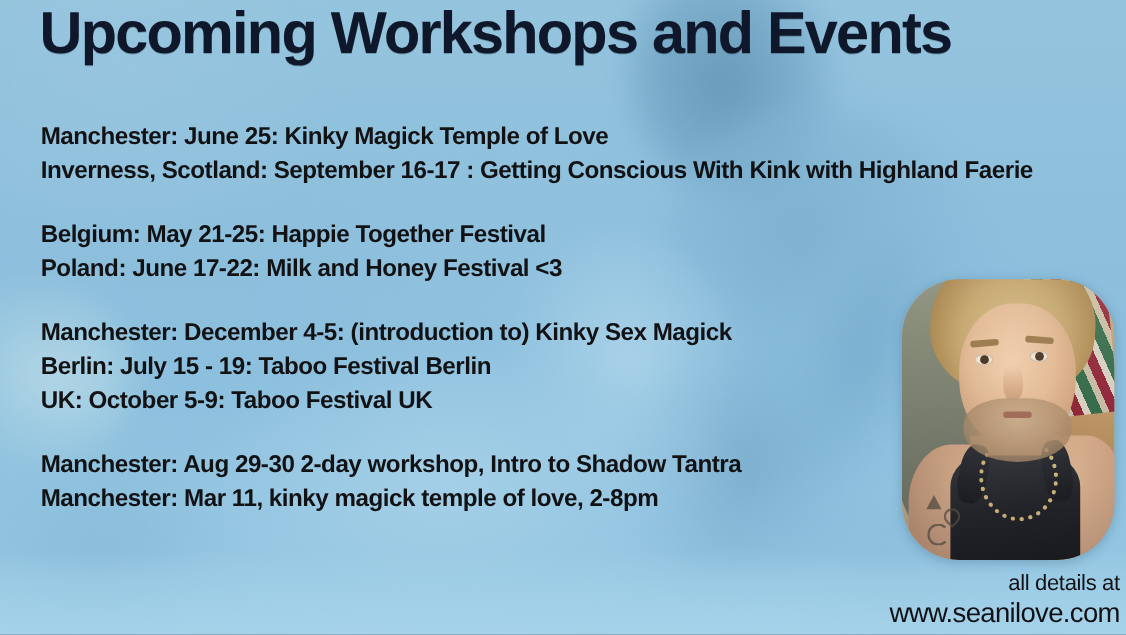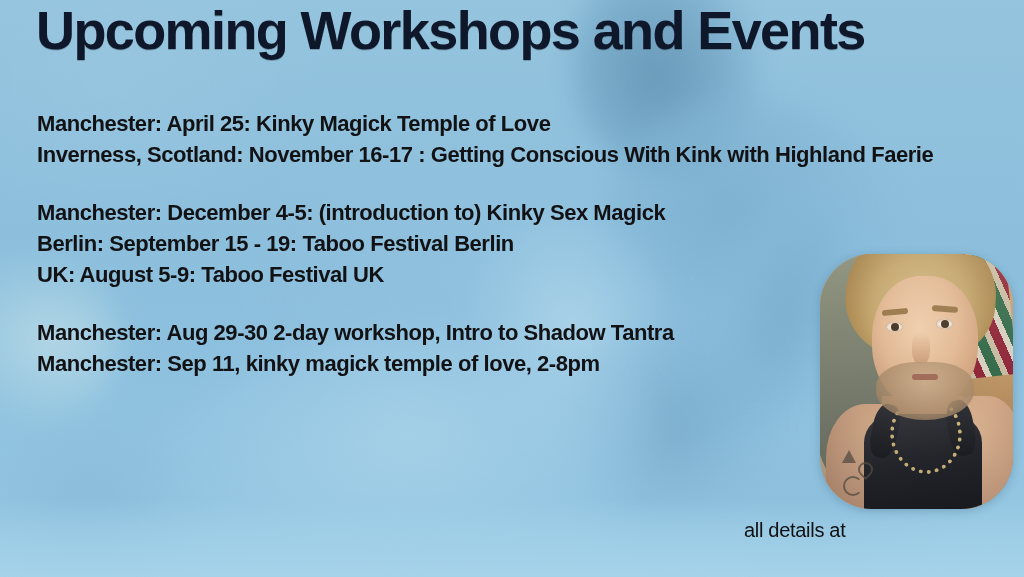--- a/index.html
+++ b/index.html
@@ -406,24 +406,24 @@
     background: linear-gradient(200deg,
       rgba(255,245,230,0.12) 0%,
       rgba(0,0,0,0.0) 38%,
       rgba(10,15,25,0.16) 100%);
     pointer-events: none;
   }
 
   
   .footer {
     position: absolute;
-    left: 744px;
+    left: 762px;
     top: 518px;
     width: 256px;
-    text-align: left;
+    text-align: right;
     color: #111114;
   }
   .footer-line-1 {
     font-size: 20px;
     line-height: 25px;
     font-weight: 400;
     letter-spacing: -0.3px;
   }
   .footer-line-2 {
     font-size: 25px;
@@ -454,36 +454,38 @@
   <div class="bg-wash"></div>
   <div class="bg-waterline"></div>
 
   <div class="content">
 
     <div class="headline">Upcoming Workshops and Events</div>
 
     <div class="events">
 
       <div class="event-group">
-        <div class="event-line">Manchester: April 25: Kinky Magick Temple of Love</div>
-        <div class="event-line">Inverness, Scotland: November 16-17 : Getting Conscious With Kink with Highland Faerie</div>
+        <div class="event-line">Manchester: June 25: Kinky Magick Temple of Love</div>
+        <div class="event-line">Inverness, Scotland: September 16-17 : Getting Conscious With Kink with Highland Faerie</div>
       </div>
 
       <div class="event-group">
+        <div class="event-line">Belgium: May 21-25: Happie Together Festival</div>
+        <div class="event-line">Poland: June 17-22: Milk and Honey Festival &lt;3</div>
       </div>
 
       <div class="event-group">
         <div class="event-line">Manchester: December 4-5: (introduction to) Kinky Sex Magick</div>
-        <div class="event-line">Berlin: September 15 - 19: Taboo Festival Berlin</div>
-        <div class="event-line">UK: August 5-9: Taboo Festival UK</div>
+        <div class="event-line">Berlin: July 15 - 19: Taboo Festival Berlin</div>
+        <div class="event-line">UK: October 5-9: Taboo Festival UK</div>
       </div>
 
       <div class="event-group">
         <div class="event-line">Manchester: Aug 29-30  2-day workshop, Intro to Shadow Tantra</div>
-        <div class="event-line">Manchester: Sep 11, kinky magick temple of love, 2-8pm</div>
+        <div class="event-line">Manchester: Mar 11, kinky magick temple of love, 2-8pm</div>
       </div>
 
     </div>
 
     <div class="portrait">
       <div class="portrait-art">
         <div class="pt-wall"></div>
         <div class="pt-stripes"></div>
         <div class="pt-cushion"></div>
         <div class="pt-shoulder-l"></div>
@@ -508,16 +510,17 @@
           <span class="tri"></span>
           <span class="hrt"></span>
           <span class="swl"></span>
         </div>
       </div>
       <div class="portrait-shade"></div>
     </div>
 
     <div class="footer">
       <div class="footer-line-1">all details at</div>
+      <div class="footer-line-2">www.seanilove.com</div>
     </div>
 
   </div>
 </div>
 
 </body></html>

